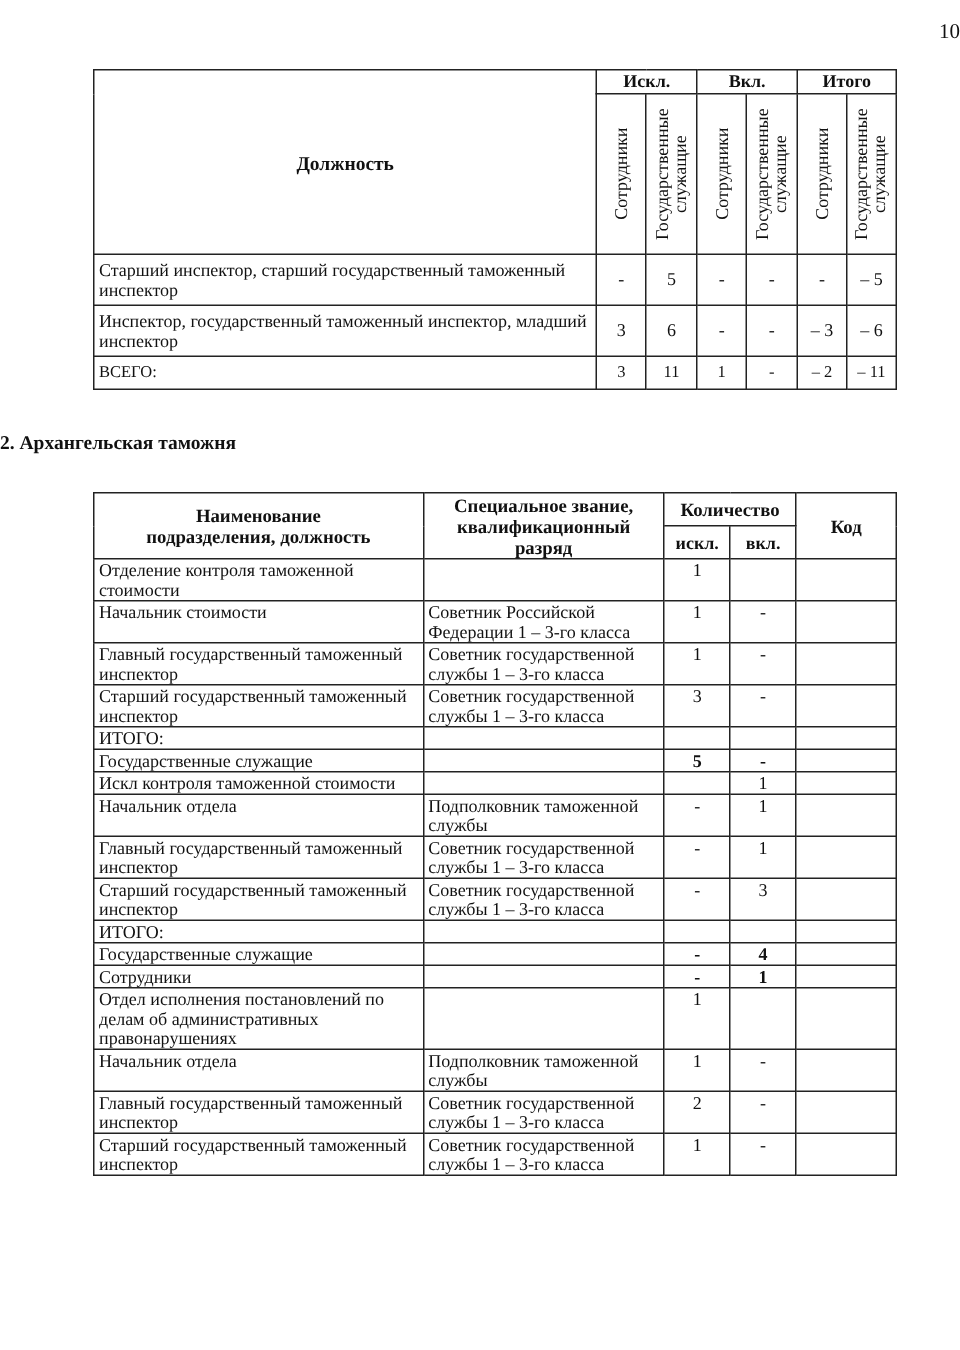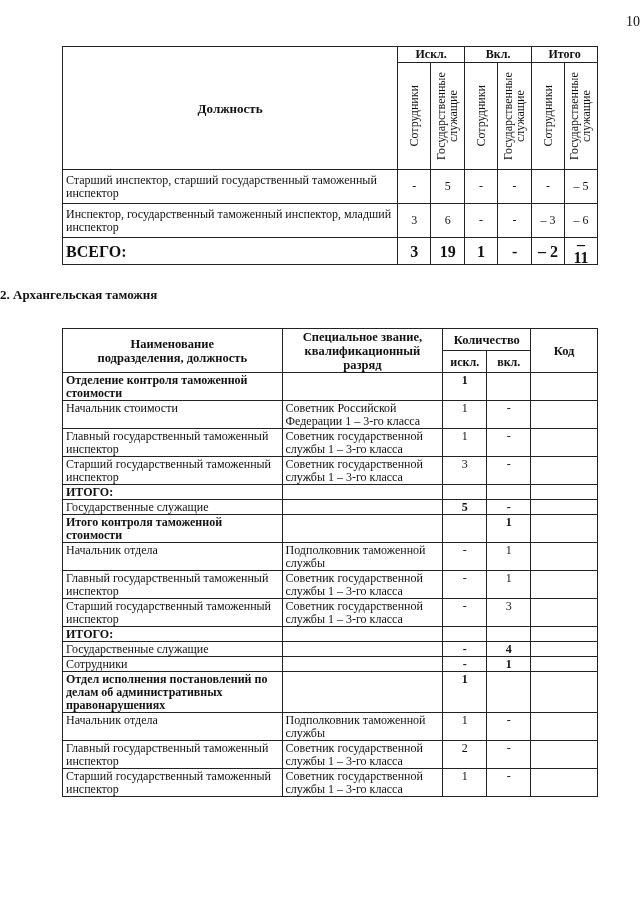--- a/index.html
+++ b/index.html
@@ -9,27 +9,27 @@
   table { border-collapse:collapse; position:absolute; }
   td, th { border:1px solid #222; padding:0 3px; font-size:12px; line-height:13px; vertical-align:middle; }
   #t1 { left:62px; top:46px; width:536px; }
   #t1 th { font-weight:bold; text-align:center; }
   #t1 .grp { height:16px; font-size:12.5px; }
   #t1 .vert { height:102px; padding:2px 0; }
   .vwrap { writing-mode:vertical-rl; transform:rotate(180deg); font-weight:normal; font-size:12px; line-height:12px; margin:0 auto; text-align:center; }
   #t1 td.num { text-align:center; width:26px; }
   #t1 tr.r { height:34px; }
   #t1 tr.tot { height:22px; font-weight:bold; }
-  #t1 tr.tot td { font-weight:bold; font-size:16px; }
+  #t1 tr.tot td { font-weight:normal; font-size:11px; }
   .sec-title { position:absolute; top:287px; left:0; width:640px; text-align:left; font-weight:bold; font-size:13px; line-height:15px; }
   #t2 { left:62px; top:328px; width:536px; }
   #t2 th { font-weight:bold; text-align:center; font-size:12.5px; line-height:14px; }
   #t2 td { font-size:12px; line-height:13px; vertical-align:top; padding-top:1px; }
   #t2 td.c { text-align:center; }
-  #t2 tr.bold td { font-weight:bold;margin-top:36px; }
+  #t2 tr.bold td { font-weight:normal;margin-top:36px; }
   #t2 td.b { font-weight:bold; }
 </style>
 </head>
 <body>
 
 <div class="page-num">10</div>
 
 <table id="t1">
   <colgroup>
     <col style="width:336px">
@@ -81,21 +81,21 @@
     <td class="num">3</td>
     <td class="num">6</td>
     <td class="num">-</td>
     <td class="num">-</td>
     <td class="num">– 3</td>
     <td class="num">– 6</td>
   </tr>
   <tr class="tot">
     <td>ВСЕГО:</td>
     <td class="num">3</td>
-    <td class="num">19</td>
+    <td class="num">11</td>
     <td class="num">1</td>
     <td class="num">-</td>
     <td class="num">– 2</td>
     <td class="num">– 11</td>
   </tr>
 </tbody>
   </table>
 
 <div class="sec-title">
   <div>2.   Архангельская таможня</div>
@@ -157,21 +157,21 @@
     <td></td>
   </tr>
   <tr>
     <td>Государственные служащие</td>
     <td></td>
     <td class="c b">5</td>
     <td class="c b">-</td>
     <td></td>
   </tr>
   <tr class="bold">
-    <td>Итого контроля таможенной стоимости</td>
+    <td>Искл контроля таможенной стоимости</td>
     <td></td>
     <td class="c"></td>
     <td class="c">1</td>
     <td></td>
   </tr>
   <tr>
     <td>Начальник отдела</td>
     <td>Подполковник таможенной службы</td>
     <td class="c">-</td>
     <td class="c">1</td>

